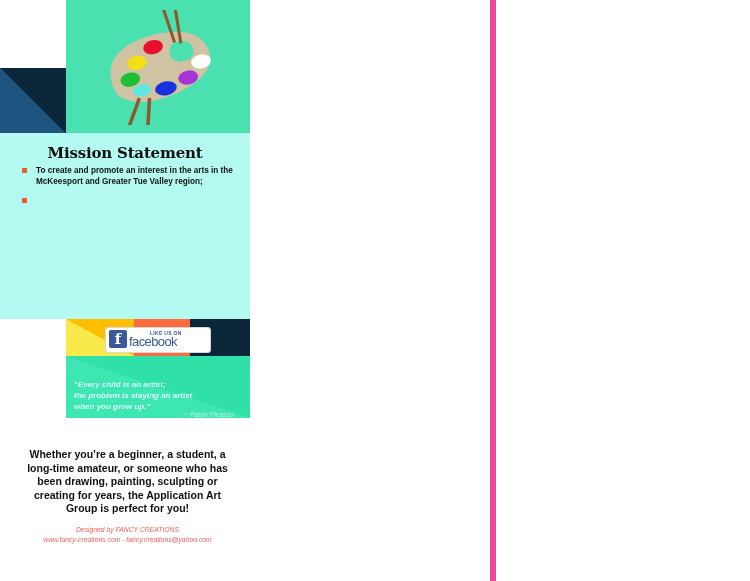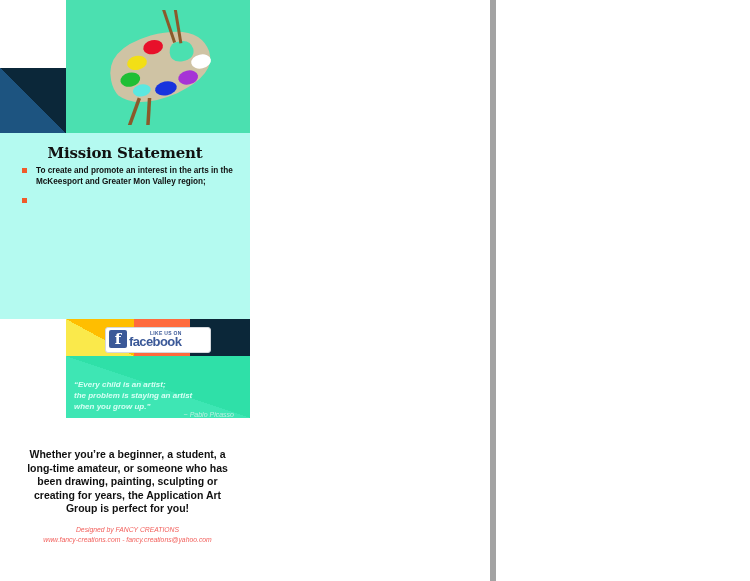--- a/index.html
+++ b/index.html
@@ -1,17 +1,17 @@
 <!DOCTYPE html>
 <html><head>
 <meta charset="utf-8">
 <style>
   html,body{margin:0;padding:0;background:#fff;}
   body{width:750px;height:581px;overflow:hidden;font-family:"Liberation Sans",sans-serif;}
-  #page{position:relative;width:750px;height:581px;background:#a3a3a3;overflow:hidden;}
+  #page{position:relative;width:750px;height:581px;background:#ec4899;overflow:hidden;}
   .abs{position:absolute;}
 
   
   #left-panel{left:0;top:0;width:250px;height:581px;background:#ffffff;}
   #lp-white-top{left:0;top:0;width:66px;height:68px;background:#ffffff;}
   #lp-diag-sq{left:0;top:68px;width:66px;height:65px;
       background:linear-gradient(to bottom left,#0B2739 0 50%,#1D5480 50% 100%);}
   #lp-teal-head{left:66px;top:0;width:184px;height:133px;background:#4BE0B0;}
   #lp-palette-top{left:96px;top:10px;width:130px;height:115px;}
   #lp-mint{left:0;top:133px;width:250px;height:186px;background:#B4FAF0;}
@@ -26,21 +26,21 @@
   
   #fb-band{left:66px;top:319px;width:184px;height:37px;}
   #fb-yellow{left:0;top:0;width:68px;height:37px;
       background:linear-gradient(to bottom left,#FFBE00 0 50%,#FAE94B 50% 100%);}
   #fb-orange{left:68px;top:0;width:56px;height:37px;background:#FF6B3D;}
   #fb-navy{left:124px;top:0;width:60px;height:37px;background:#0B2739;}
   #fb-logo{left:105px;top:327px;width:104px;height:24px;background:#ffffff;border:1px solid #d4d8dd;border-radius:3px;}
   #fb-f{left:109px;top:330px;width:18px;height:18px;background:#3B5998;border-radius:2px;
       color:#fff;font-family:"DejaVu Serif",serif;font-weight:bold;font-size:15px;line-height:18px;text-align:center;}
   #fb-like{left:150px;top:330px;font-size:5px;font-weight:bold;color:#3B5998;letter-spacing:.3px;}
-  #fb-word{left:129px;top:334px;font-family:"Liberation Sans",sans-serif;font-weight:bold;
+  #fb-word{left:129px;top:334px;font-family:"Liberation Sans",sans-serif;font-weight:normal;
       font-size:13px;color:#3B5998;letter-spacing:-.6px;}
 
   
   #quote-block{left:66px;top:356px;width:184px;height:62px;
       background:linear-gradient(to bottom left,#2FE0A8 0 50%,#3EE6B4 50% 100%);}
   #quote-text{left:74px;top:379px;width:168px;font-style:italic;font-weight:bold;
       font-size:8px;line-height:11px;color:#D6FFF4;}
   #quote-author{left:74px;top:411px;width:160px;text-align:right;font-style:italic;
       font-size:7px;color:#BFEFE2;}
 
@@ -121,21 +121,21 @@
       </g>
     </svg>
 
     <div class="abs" id="lp-mint"></div>
 
     <div class="abs" id="mission-title">Mission Statement</div>
 
     <div class="abs" id="mission-list">
       <div class="m-item">
         <span class="m-bullet"></span>
-        <span>To create and promote an interest in the arts in the McKeesport and Greater Mon Valley region;</span>
+        <span>To create and promote an interest in the arts in the McKeesport and Greater Tue Valley region;</span>
       </div>
       <div class="m-item">
         <span class="m-bullet"></span>
       </div>
     </div>
 
     <div class="abs" id="fb-band">
       <div class="abs" id="fb-yellow"></div>
       <div class="abs" id="fb-orange"></div>
       <div class="abs" id="fb-navy"></div>

